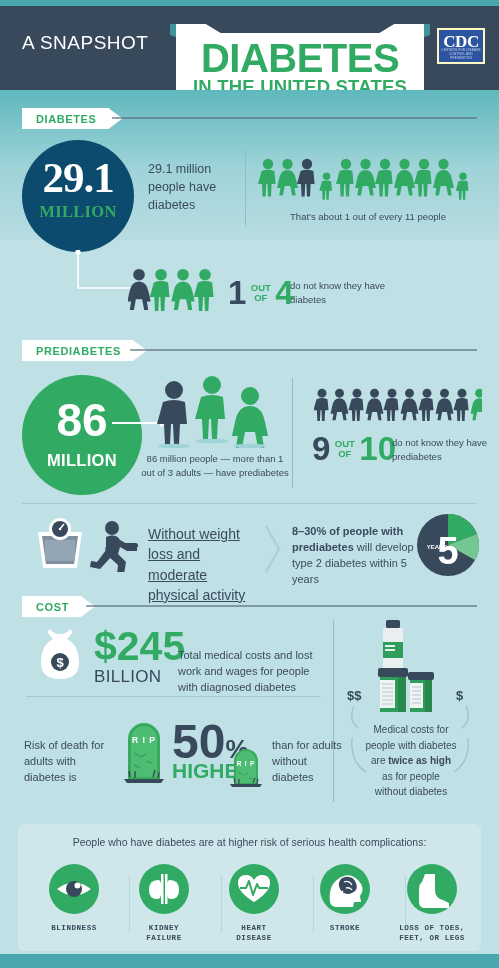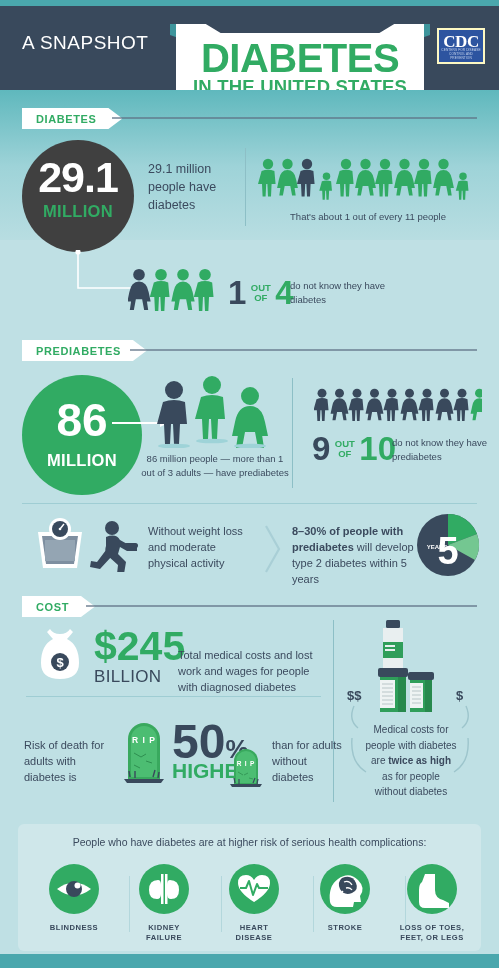--- a/index.html
+++ b/index.html
@@ -76,21 +76,21 @@
   }
   .sect-tab span { font-size:11px; font-weight:bold; color:#31ab63; letter-spacing:.6px; }
   .sect-rule { position:absolute; height:2px; background:#5d7084; opacity:.65; }
 
   
   .body-text { color:#3b4a5e; font-size:12.5px; line-height:1.45; }
   .small-text { color:#3b4a5e; font-size:9.5px; line-height:1.45; }
 
   
   .circle { position:absolute; border-radius:50%; }
-  .c-291 { left:22px; top:140px; width:112px; height:112px; background:#404040; }
+  .c-291 { left:22px; top:140px; width:112px; height:112px; background:#0c4a6e;font-family:Liberation Serif, serif; }
   .c-291 .num { position:absolute; left:0; right:0; top:16px; text-align:center; font-size:43px; font-weight:bold; color:#fff; line-height:1; letter-spacing:-1px;}
   .c-291 .lbl { position:absolute; left:0; right:0; top:62px; text-align:center; font-size:16.5px; font-weight:bold; color:#31ab63; letter-spacing:.3px;}
   .c-86 { left:22px; top:375px; width:120px; height:120px; background:#31ab63; }
   .c-86 .num { position:absolute; left:0; right:0; top:22px; text-align:center; font-size:46px; font-weight:bold; color:#fff; line-height:1;}
   .c-86 .lbl { position:absolute; left:0; right:0; top:76px; text-align:center; font-size:16.5px; font-weight:bold; color:#fff; letter-spacing:.3px;}
 
   .vline { position:absolute; width:1px; background:#8dbfc6; }
   .hrule { position:absolute; height:1px; background:#9fcdd3; }
 
   .big-num { font-weight:bold; line-height:1; }
@@ -102,21 +102,21 @@
 
   
   .panel {
     position:absolute; left:18px; top:824px; width:463px; height:127px;
     background:#cfe7ea; border-radius:6px;
   }
   .panel-title {
     position:absolute; left:0; right:0; top:12px; text-align:center;
     font-size:10.5px; color:#3b4a5e;
   }
-  .comp { position:absolute; top:40px; width:92px; }
+  .comp { position:absolute; top:40px; width:92px;font-family:Liberation Mono, monospace; }
   .comp .ic {
     width:50px; height:50px; border-radius:50%; background:#31ab63; margin:0 auto;
     position:relative;
   }
   .comp .cap {
     margin-top:9px; text-align:center; font-size:7.6px; font-weight:bold;
     color:#39495c; letter-spacing:.5px; line-height:1.35;
   }
   .comp-div { position:absolute; top:52px; width:1px; height:56px; background:#b3d7dc; }
 
@@ -359,21 +359,21 @@
 
   <svg style="position:absolute; left:88px; top:520px;" width="52" height="52" viewBox="0 0 52 52">
     <g fill="#39495c">
       <circle cx="24" cy="8" r="7"></circle>
       <path d="M18 17 q10 -4 14 3 l9 5 h8 v6 h-10 l-7 -4 l-2 7 l8 8 l-2 12 h-7 l1 -9 l-10 -9 q-4 -4 -2 -10 z"></path>
       <path d="M18 30 l-9 12 l-6 -1 l-1 6 l10 2 l12 -13 z"></path>
       <rect x="36" y="23" width="14" height="5" rx="2.5"></rect>
     </g>
   </svg>
 
-  <div class="body-text" style="position:absolute; left:148px; top:524px; width:105px; font-size:11px;">Without weight loss and moderate physical activity</div>
+  <div class="body-text" style="position:absolute; left:148px; top:524px; width:105px; font-size:14px;text-decoration:underline;">Without weight loss and moderate physical activity</div>
 
   <svg style="position:absolute; left:262px; top:522px;" width="22" height="55">
     <path d="M4 4 L17 27 L4 50" stroke="#a9cfd6" stroke-width="2.2" fill="none"></path>
   </svg>
 
   <div class="body-text" style="position:absolute; left:292px; top:524px; width:125px; font-size:11px;">
     <b>8–30% of people with prediabetes</b><span> will develop type 2 diabetes within 5 years</span>
   </div>
 
   <svg style="position:absolute; left:415px; top:512px;" width="66" height="66" viewBox="0 0 66 66">

